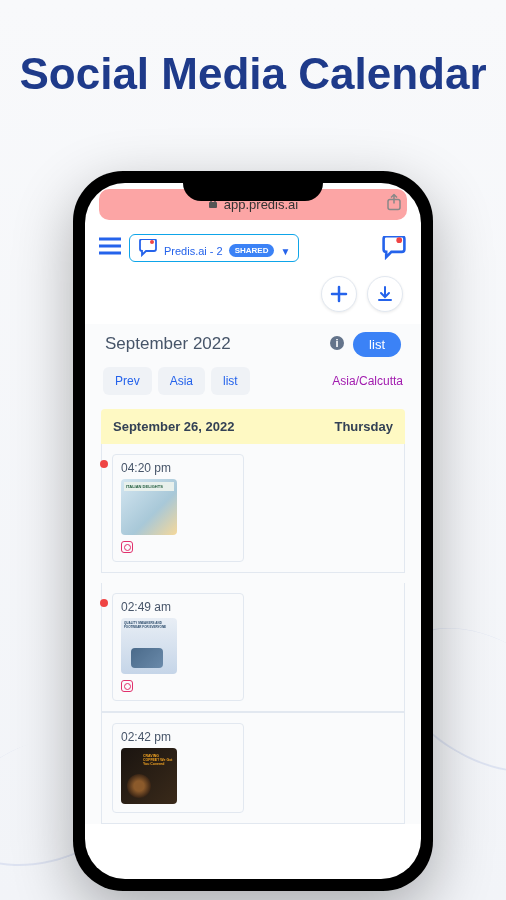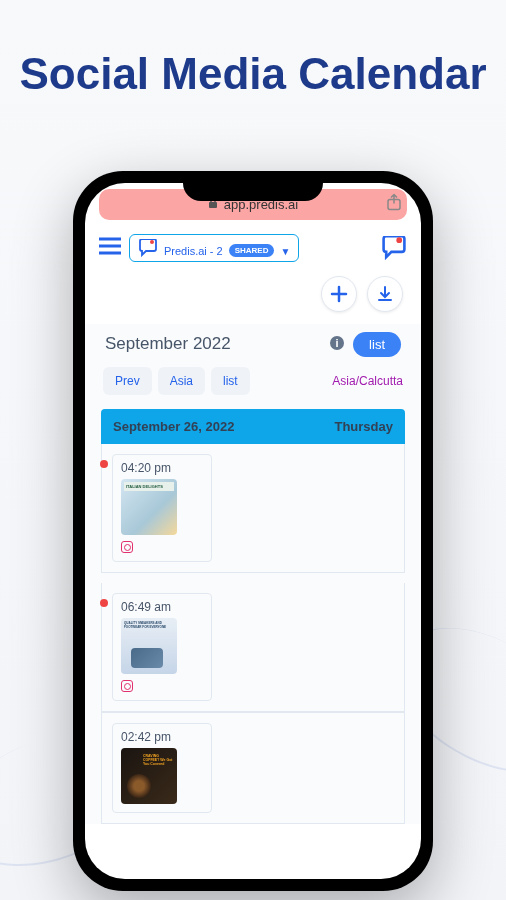--- a/index.html
+++ b/index.html
@@ -163,39 +163,39 @@
       border-radius: 6px;
     }
     .timezone {
       margin-left: auto;
       font-size: 12px;
       color: #a21caf;
     }
     .day-header {
       display: flex;
       justify-content: space-between;
-      background: #0ea5e9;
+      background: #fef9c3;
       padding: 10px 12px;
       font-size: 13px;
       font-weight: 600;
       color: #334155;
       border-radius: 4px 4px 0 0;
     }
     .event-card {
       border: 1px solid #e2e8f0;
       border-top: none;
       padding: 10px;
       margin-bottom: 10px;
       position: relative;
     }
     .event-inner {
       border: 1px solid #e2e8f0;
       border-radius: 4px;
       padding: 6px 8px 4px;
-      width: 100px;
+      width: 132px;
       position: relative;
     }
     .status-dot {
       position: absolute;
       left: -2px;
       top: 16px;
       width: 8px;
       height: 8px;
       background: #ef4444;
       border-radius: 50%;
@@ -360,21 +360,21 @@
         <div class="event-inner">
           <div class="event-time">04:20 pm</div>
           <div class="thumb thumb-1"></div>
           <span class="ig-icon"></span>
         </div>
       </div>
 
       <div class="event-card">
         <span class="status-dot"></span>
         <div class="event-inner">
-          <div class="event-time">06:49 am</div>
+          <div class="event-time">02:49 am</div>
           <div class="thumb thumb-2"></div>
           <span class="ig-icon"></span>
         </div>
       </div>
       <div class="event-card" style="border-top:1px solid #e2e8f0;margin-top:-10px">
         <div class="event-inner">
           <div class="event-time">02:42 pm</div>
           <div class="thumb thumb-3"></div>
         </div>
       </div>

